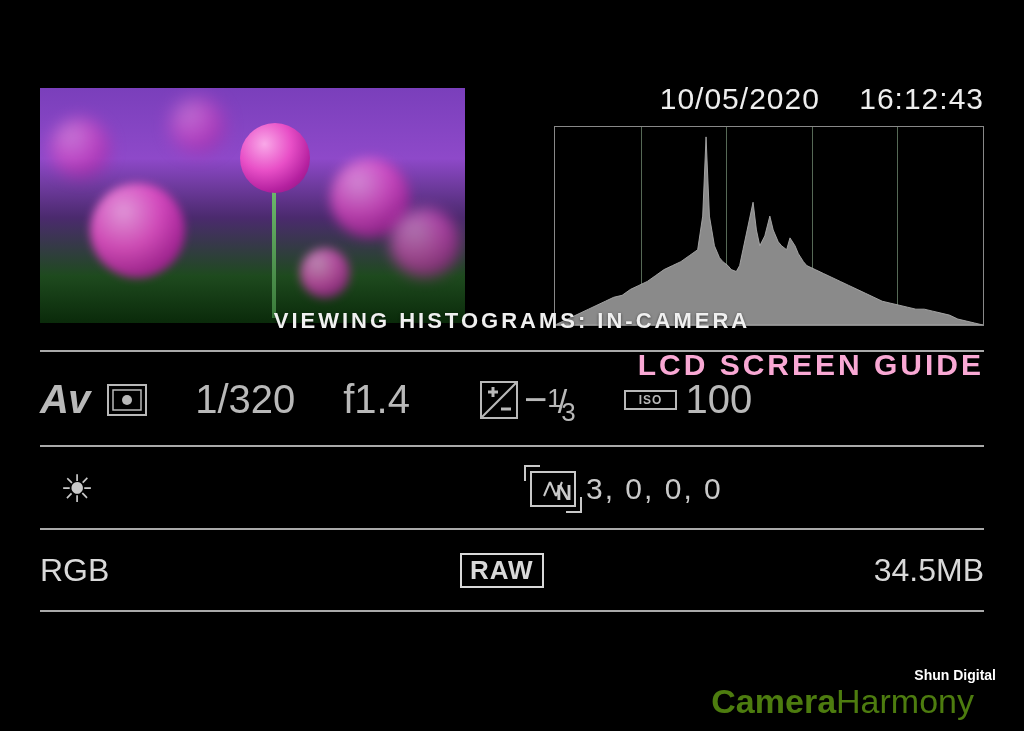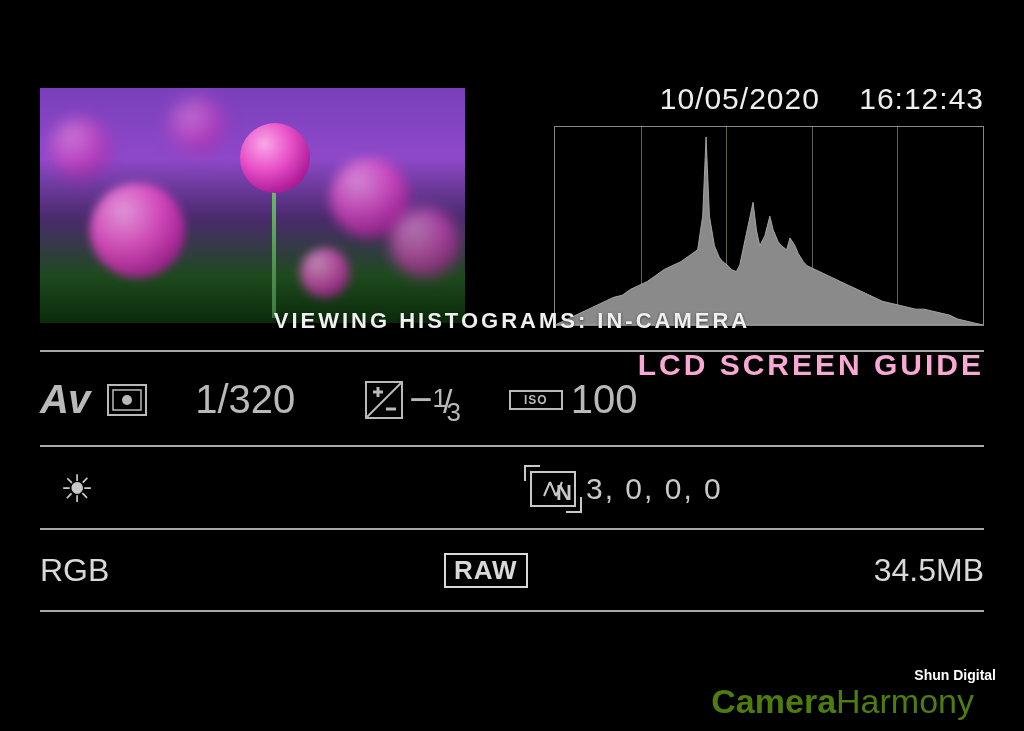--- a/index.html
+++ b/index.html
@@ -60,21 +60,21 @@
   .wb-icon { font-size: 38px; margin-left: 20px; }
   .style-badge { position: absolute; left: 490px; display: flex; align-items: center; font-size: 30px; }
   .style-box { width: 46px; height: 36px; border: 2px solid #c9c9c9; display: flex; align-items: center; justify-content: center; margin-right: 10px; position: relative; }
   .style-box::before { content: ""; position: absolute; left: -8px; top: -8px; width: 14px; height: 14px; border-left: 2px solid #c9c9c9; border-top: 2px solid #c9c9c9; }
   .style-box::after { content: ""; position: absolute; right: -8px; bottom: -8px; width: 14px; height: 14px; border-right: 2px solid #c9c9c9; border-bottom: 2px solid #c9c9c9; }
   .style-n { font-size: 22px; font-weight: bold; }
   .style-vals { letter-spacing: 2px; }
 
   .row3 { position: absolute; left: 0; right: 0; top: 510px; height: 60px; display: flex; align-items: center; color: #d9d9d9; font-size: 32px; }
   .colorspace { margin-left: 0; }
-  .raw-badge { position: absolute; left: 404px; border: 2px solid #d9d9d9; padding: 0 8px; font-size: 26px; font-weight: bold; letter-spacing: 1px; }
+  .raw-badge { position: absolute; left: 420px; border: 2px solid #d9d9d9; padding: 0 8px; font-size: 26px; font-weight: bold; letter-spacing: 1px; }
   .filesize { position: absolute; right: 0; }
 
   
   .title-overlay { position: absolute; left: 0; right: 0; top: 254px; text-align: center; font-family: "Arial Black", Arial, sans-serif; font-weight: 900; letter-spacing: 3px; z-index: 20; text-shadow: 0 1px 3px rgba(0,0,0,0.6); }
   .title-l1 { font-size: 22px; color: #f0f0f0; margin-top: 24px; }
   .title-l2 { font-size: 30px; color: #f9a8d4; margin-top: 14px; text-align: right; }
 
   
   .wm1 { position: absolute; right: 50px; bottom: 10px; font-size: 34px; color: #4d7c0f; font-weight: 300; }
   .wm1 b { font-weight: 700; }
@@ -118,20 +118,21 @@
   <div class="hline hl4"></div>
 
   <div class="row1">
     <span class="mode">Av</span>
     <svg class="meter-icon" viewBox="0 0 40 32">
       <rect x="1" y="1" width="38" height="30" fill="none" stroke="#b9b9b9" stroke-width="2"></rect>
       <circle cx="20" cy="16" r="5" fill="#b9b9b9"></circle>
       <rect x="6" y="6" width="28" height="20" fill="none" stroke="#b9b9b9" stroke-width="1.5"></rect>
     </svg>
     <span class="shutter">1/320</span>
+    <span class="aperture">f1.4</span>
     <svg class="ev-icon" viewBox="0 0 38 38">
       <rect x="1" y="1" width="36" height="36" fill="none" stroke="#b9b9b9" stroke-width="2"></rect>
       <line x1="1" y1="37" x2="37" y2="1" stroke="#b9b9b9" stroke-width="2"></line>
       <line x1="8" y1="11" x2="18" y2="11" stroke="#b9b9b9" stroke-width="3"></line>
       <line x1="13" y1="6" x2="13" y2="16" stroke="#b9b9b9" stroke-width="3"></line>
       <line x1="21" y1="28" x2="31" y2="28" stroke="#b9b9b9" stroke-width="3"></line>
     </svg>
     <span class="ev-val">
       <span>−</span>
       <span class="frac-top">1</span>

